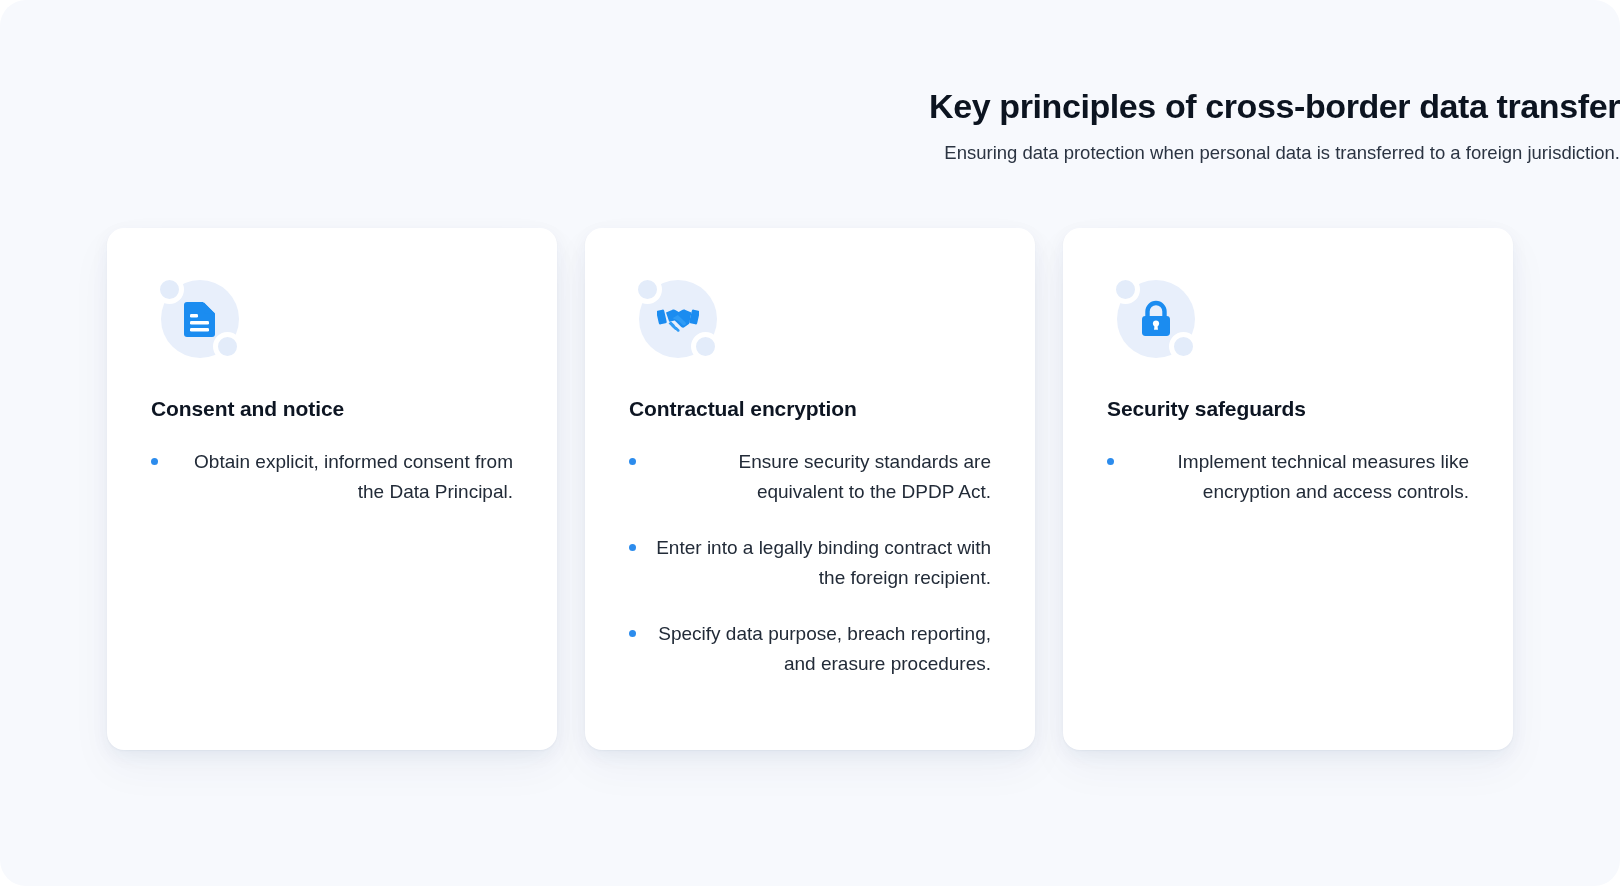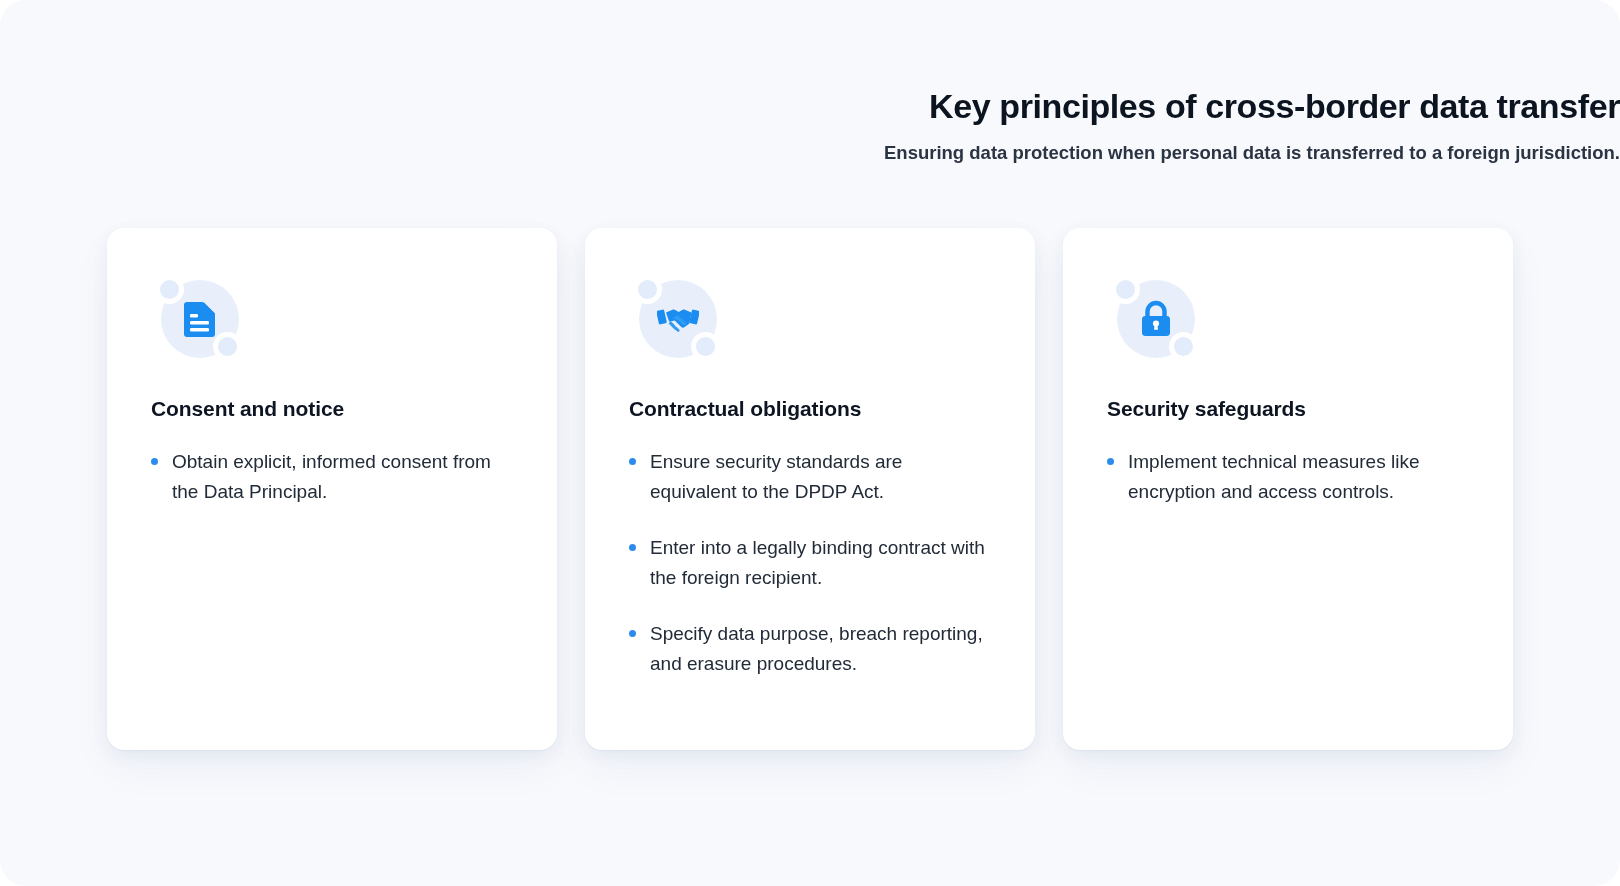--- a/index.html
+++ b/index.html
@@ -34,21 +34,21 @@
     font-size: 34px;
     font-weight: 700;
     letter-spacing: -0.4px;
     color: #0c1420;
     line-height: 1.18;
   }
 
   .page-subtitle {
     margin-top: 15px;
     font-size: 18.5px;
-    font-weight: 700;
+    font-weight: 400;
     color: #2b3442;
     line-height: 1.35;
   }
 
   
   .cards {
     display: flex;
     justify-content: center;
     gap: 28px;
     margin-top: 62px;
@@ -132,20 +132,21 @@
     list-style: none;
   }
 
   .bullet {
     position: relative;
     padding-left: 21px;
     margin-bottom: 26px;
     font-size: 19px;
     line-height: 1.58;
     color: #222b38;
+    text-align: right;
   }
 
   .bullet:last-child { margin-bottom: 0; }
 
   .bullet .marker {
     position: absolute;
     left: 0;
     top: 11px;
     width: 7px;
     height: 7px;
@@ -202,21 +203,21 @@
             <rect x="33.5" y="6" width="8" height="14" rx="1.6" transform="rotate(13 37.5 13)" fill="#1b8cf0"></rect>
             <path d="M9 8.5l6-2.6c1.2-.5 2.6-.4 3.7.3l3 1.9 3-1.9c1.1-.7 2.5-.8 3.7-.3l6 2.6-2.2 11.2-4.6 3.4c-1 .8-2.4.7-3.3-.2l-6.6-6.3-5.5 1.1z" fill="#1b8cf0"></path>
             <path d="M15.6 14.2l5.2-3.3 7.6 7.3c.8.8.7 2.1-.2 2.8-.8.6-2 .5-2.7-.2l-4.2-4" fill="#2f9bf5"></path>
             <path d="M13.8 17.2l3.4 3.3c.6.6.6 1.6 0 2.2-.6.6-1.6.6-2.2 0l-3.4-3.3z" fill="#2f9bf5"></path>
             <path d="M16.6 20.4l3.2 3.1c.6.6.6 1.5 0 2.1-.6.6-1.5.6-2.1 0l-3.2-3.1z" fill="#2f9bf5"></path>
             <path d="M19.6 23.1l2.6 2.5c.5.5.5 1.3 0 1.8s-1.3.5-1.8 0l-2.6-2.5z" fill="#2f9bf5"></path>
           </svg>
         </span>
       </div>
 
-      <h2 class="card-title">Contractual obligations</h2>
+      <h2 class="card-title">Contractual encryption</h2>
 
       <ul class="bullets">
         <li class="bullet">
           <span class="marker"></span>
           <span>Ensure security standards are equivalent to the DPDP Act.</span>
         </li>
         <li class="bullet">
           <span class="marker"></span>
           <span>Enter into a legally binding contract with the foreign recipient.</span>
         </li>

